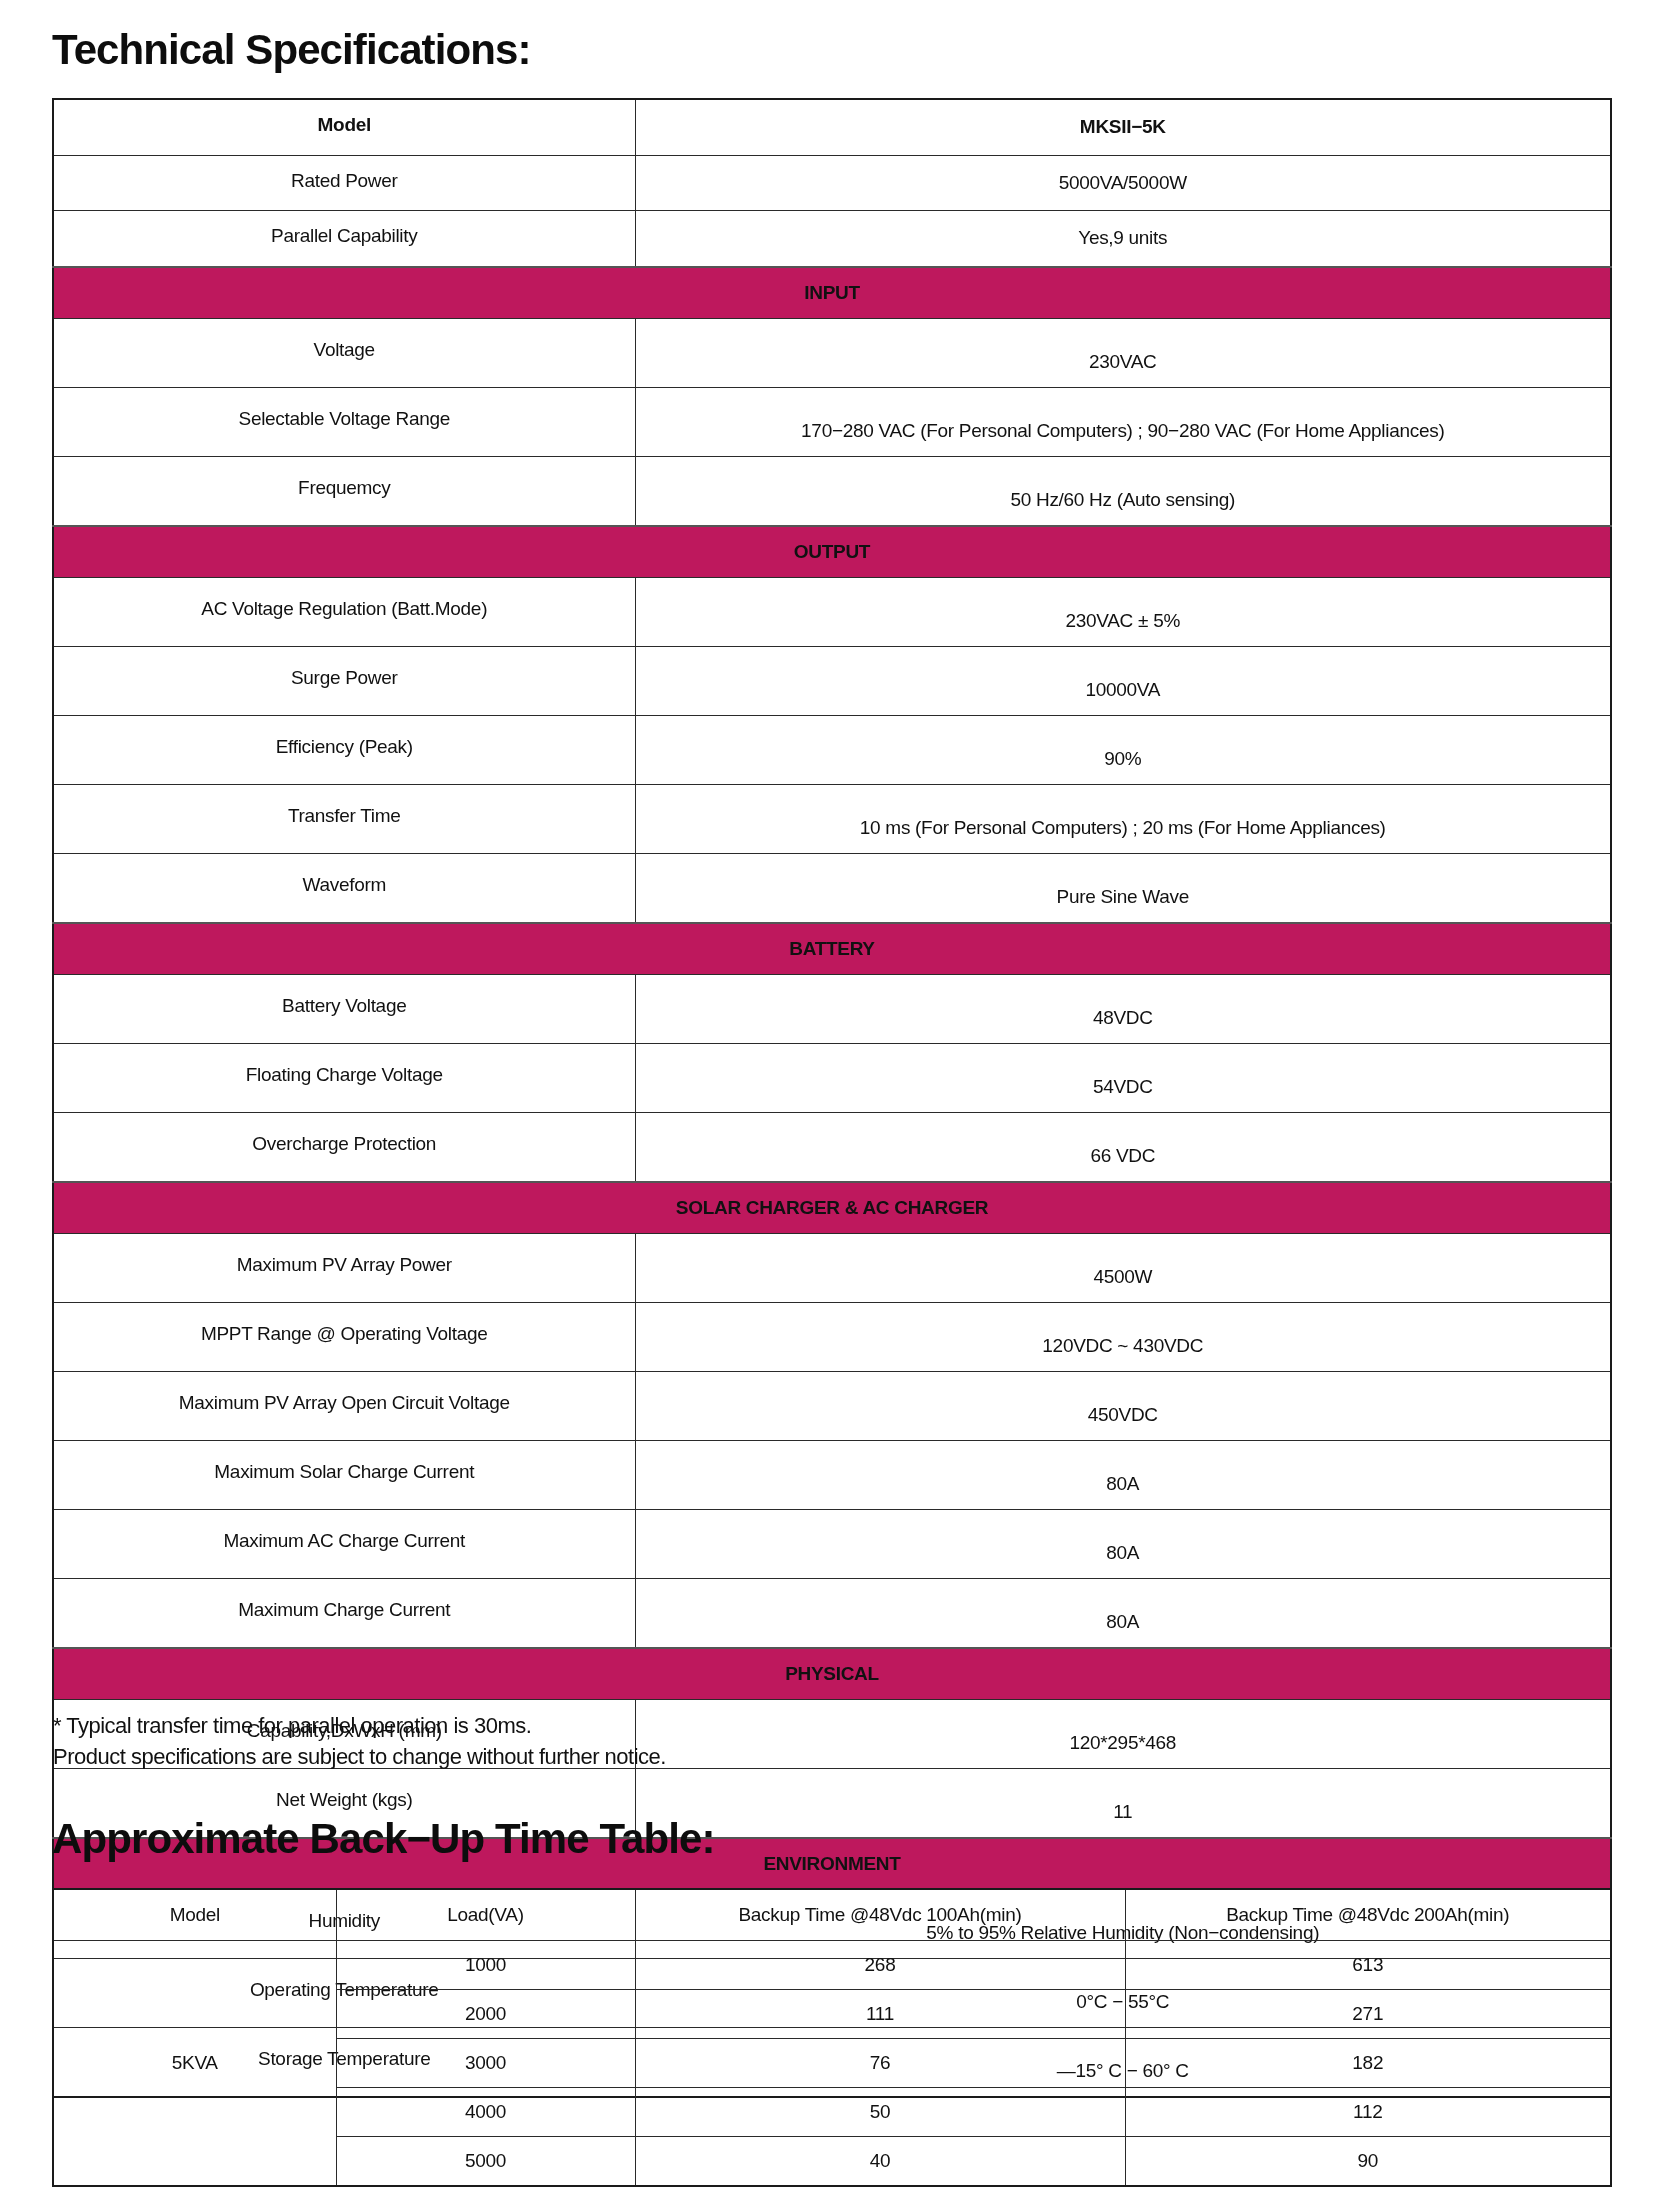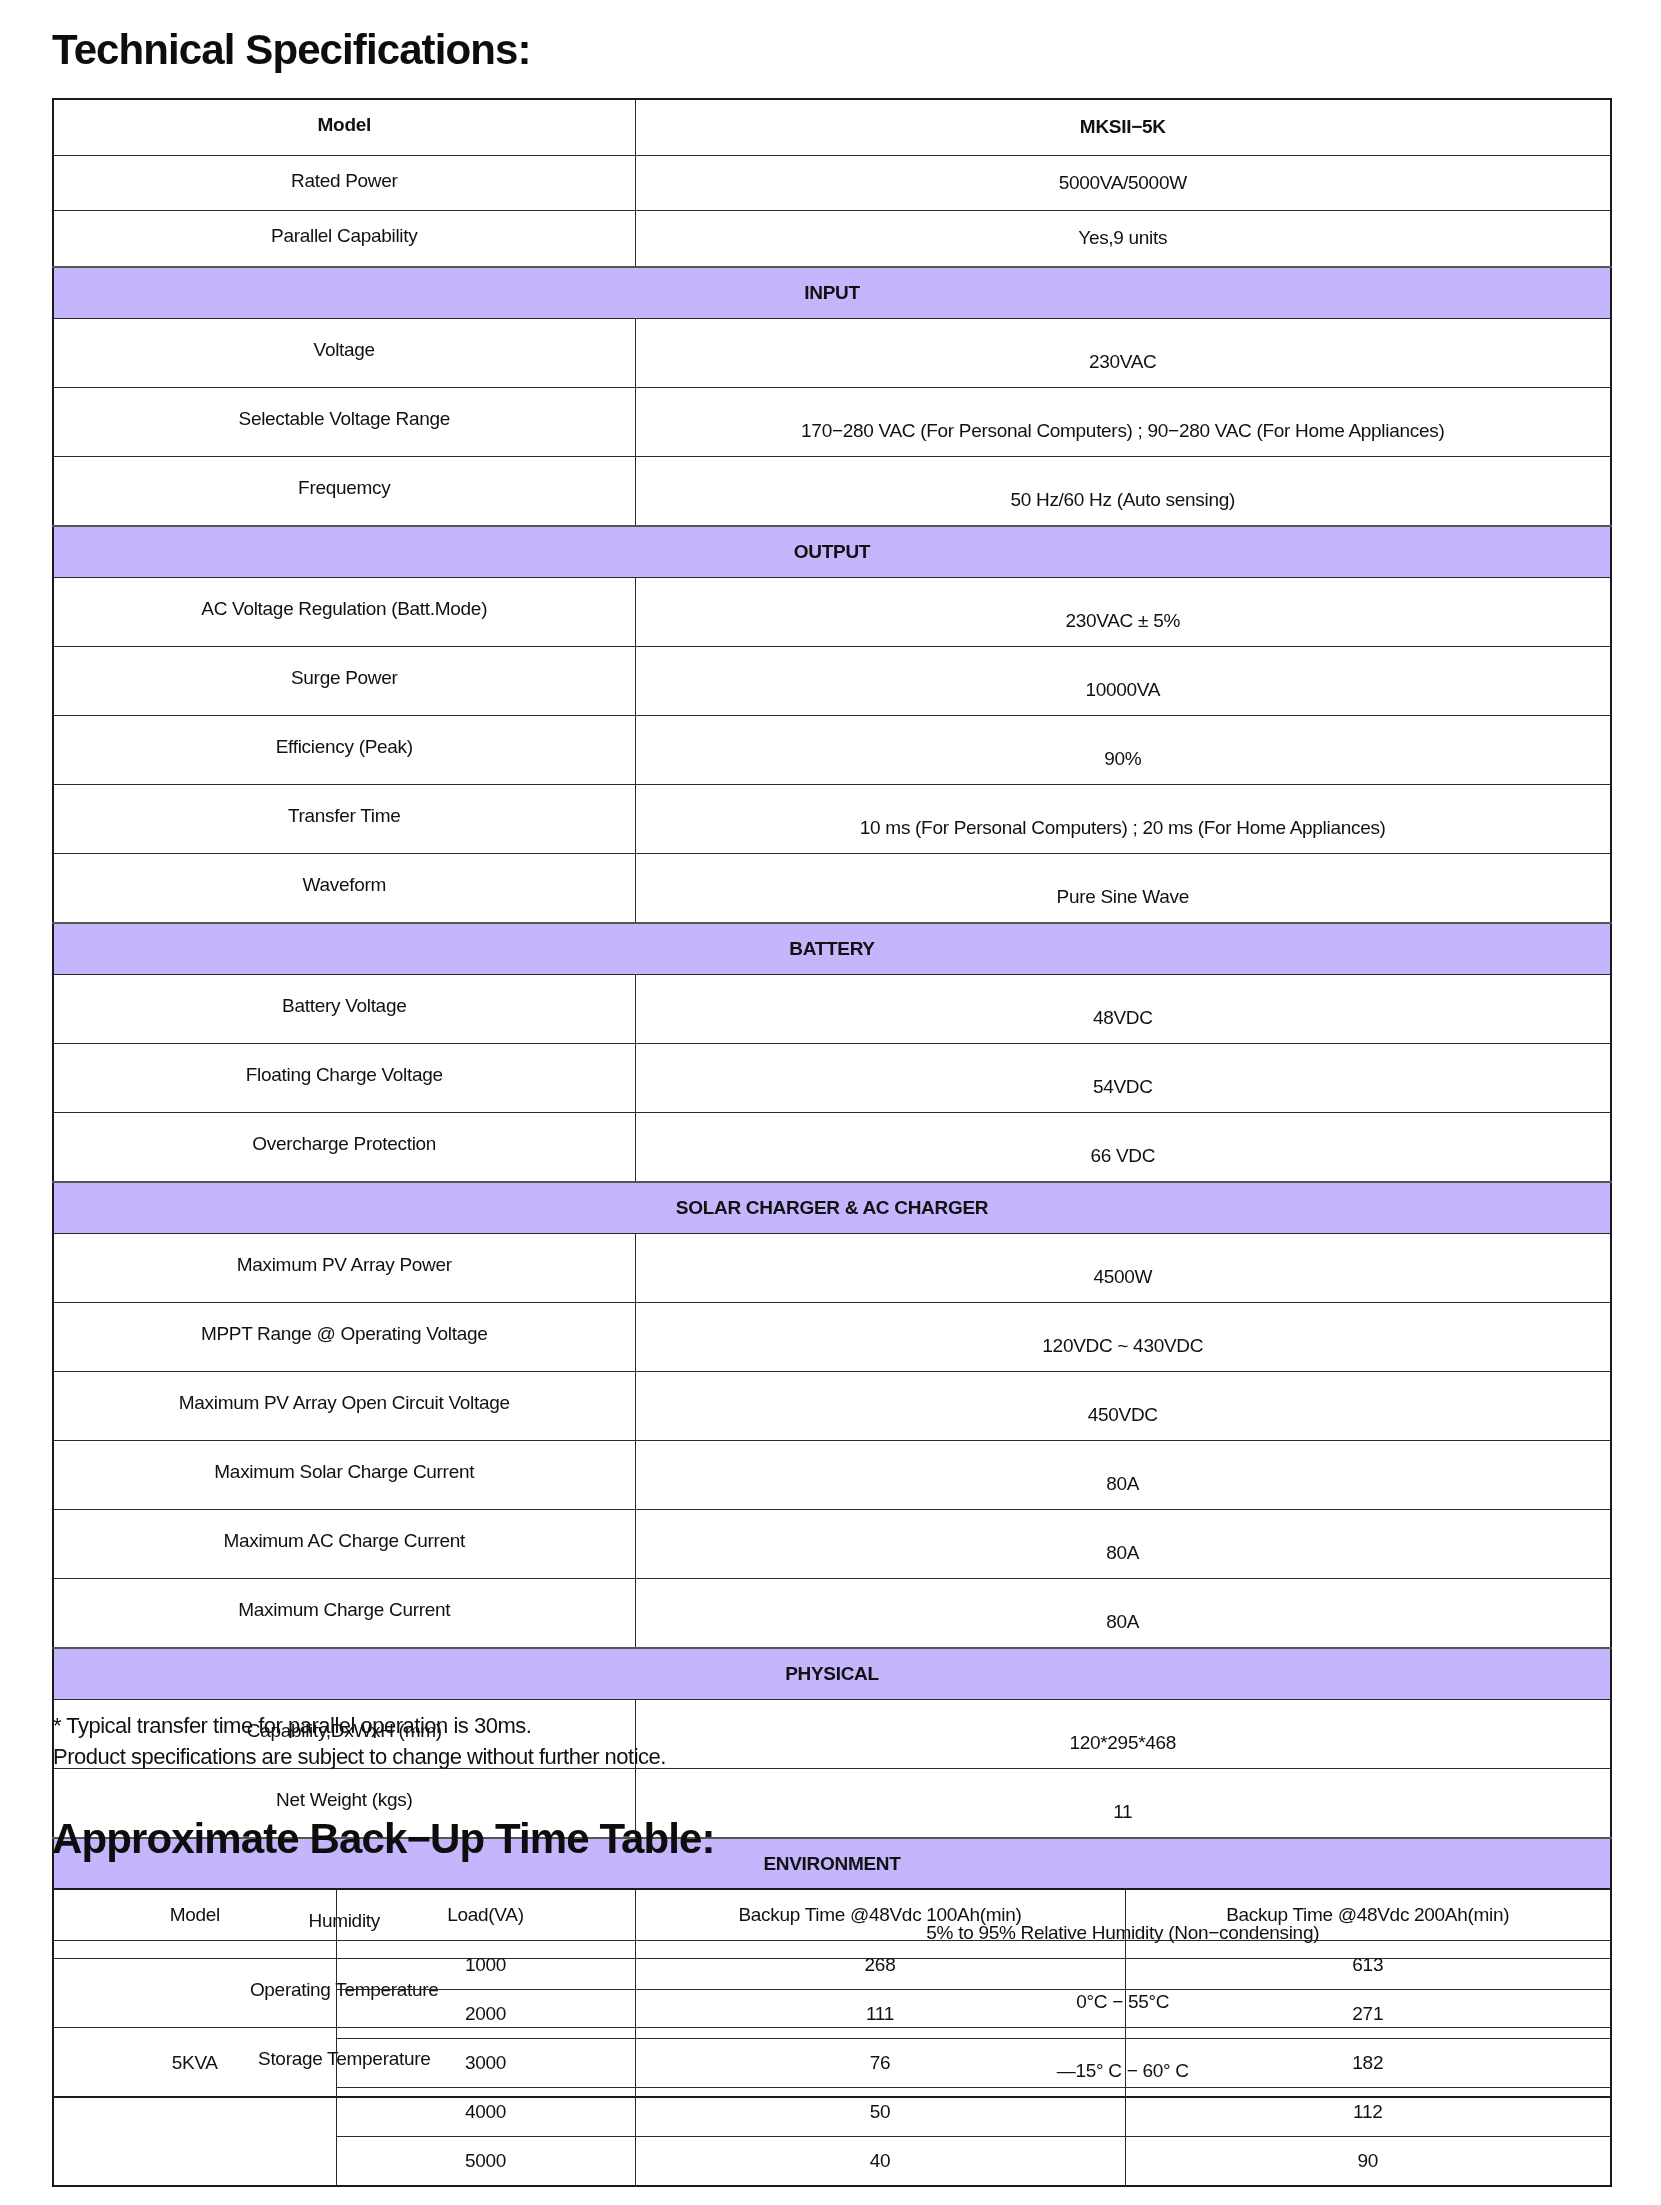--- a/index.html
+++ b/index.html
@@ -48,21 +48,21 @@
     text-align: center;
     vertical-align: middle;
     border: 1.5px solid #2a2a2a;
     white-space: nowrap;
     overflow: hidden;
   }
   #spec-table col.c1 { width: 582px; }
   #spec-table col.c2 { width: 976px; }
   #spec-table tr.head td { font-weight: 600; }
   #spec-table tr.section td {
-    background: #c4b5fd;
+    background: #be185d;
     font-weight: 600;
     border-top: 2.3px solid #555555;
   }
   #spec-table td.label { padding-bottom: 4.6px; }
   #spec-table td.value { padding-top: 18px; }
 
   .footnotes {
     position: absolute;
     left: 53px;
     top: 1711px;

